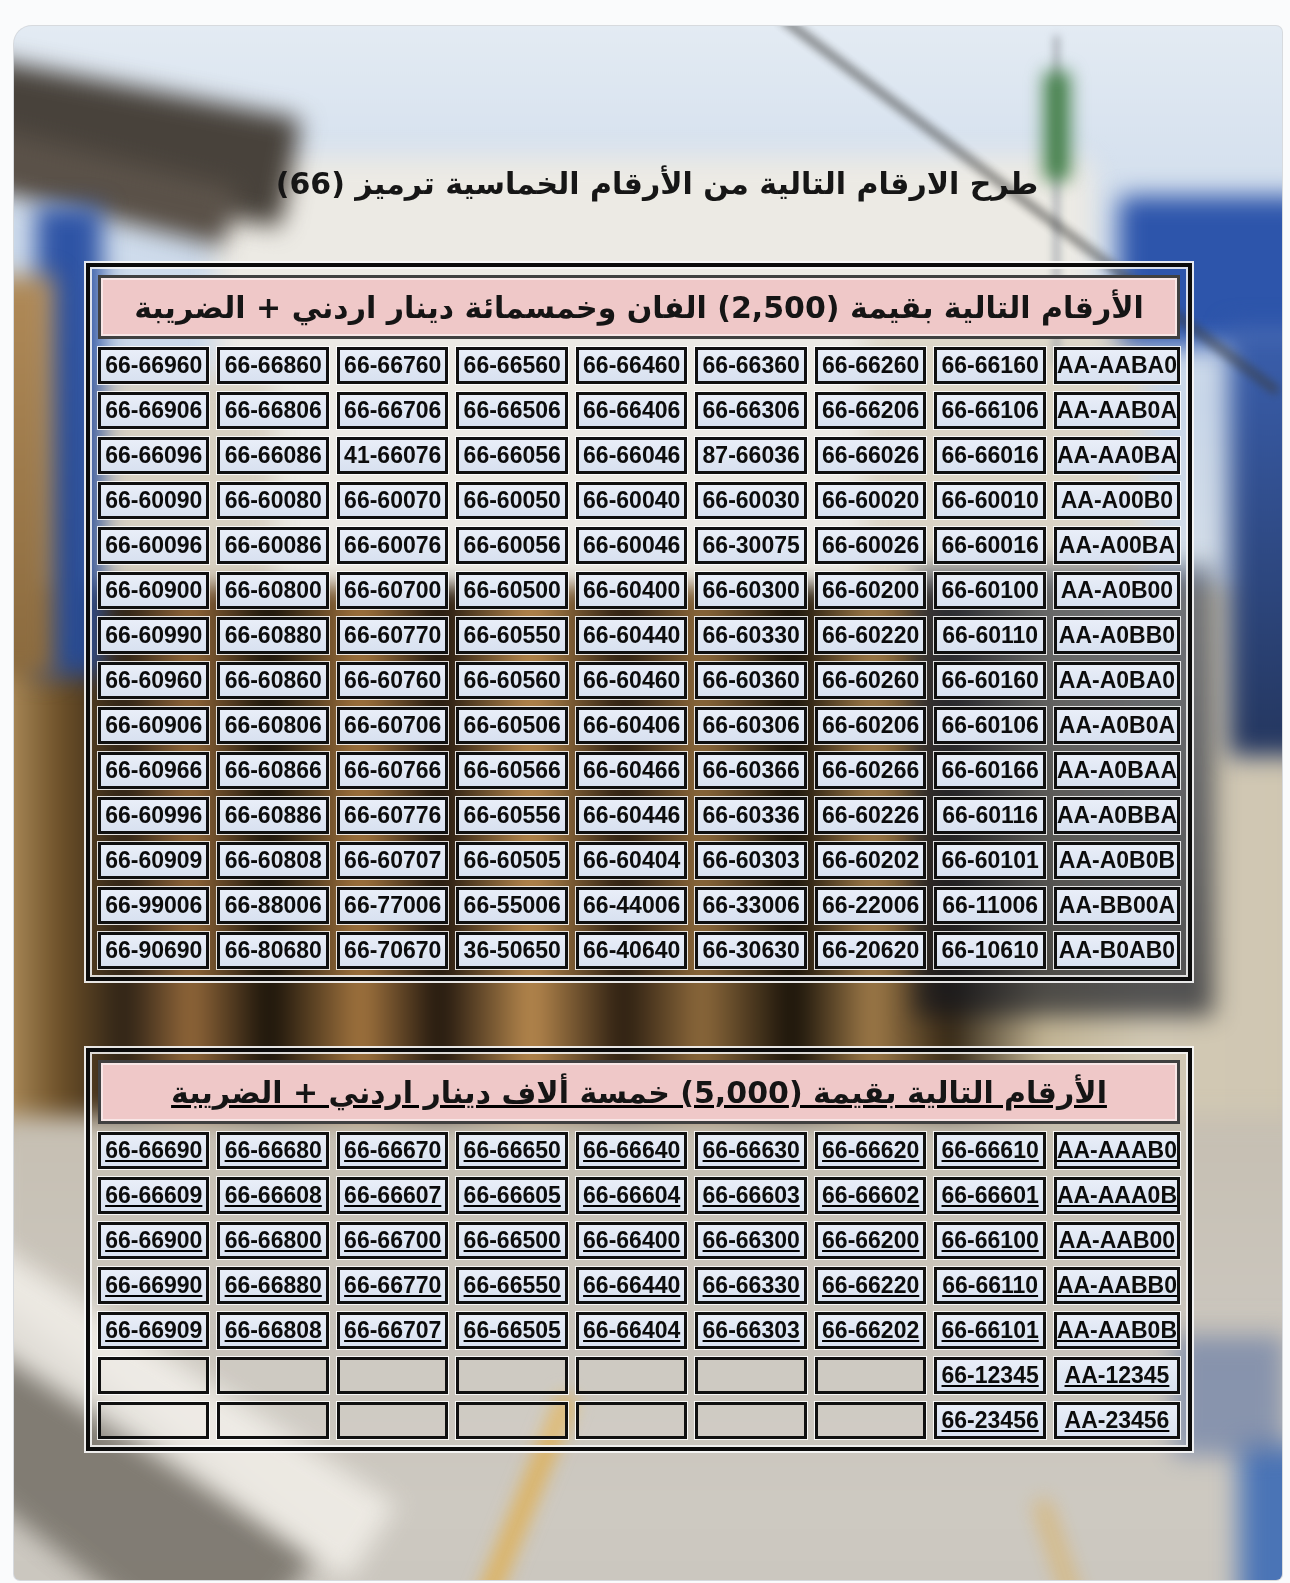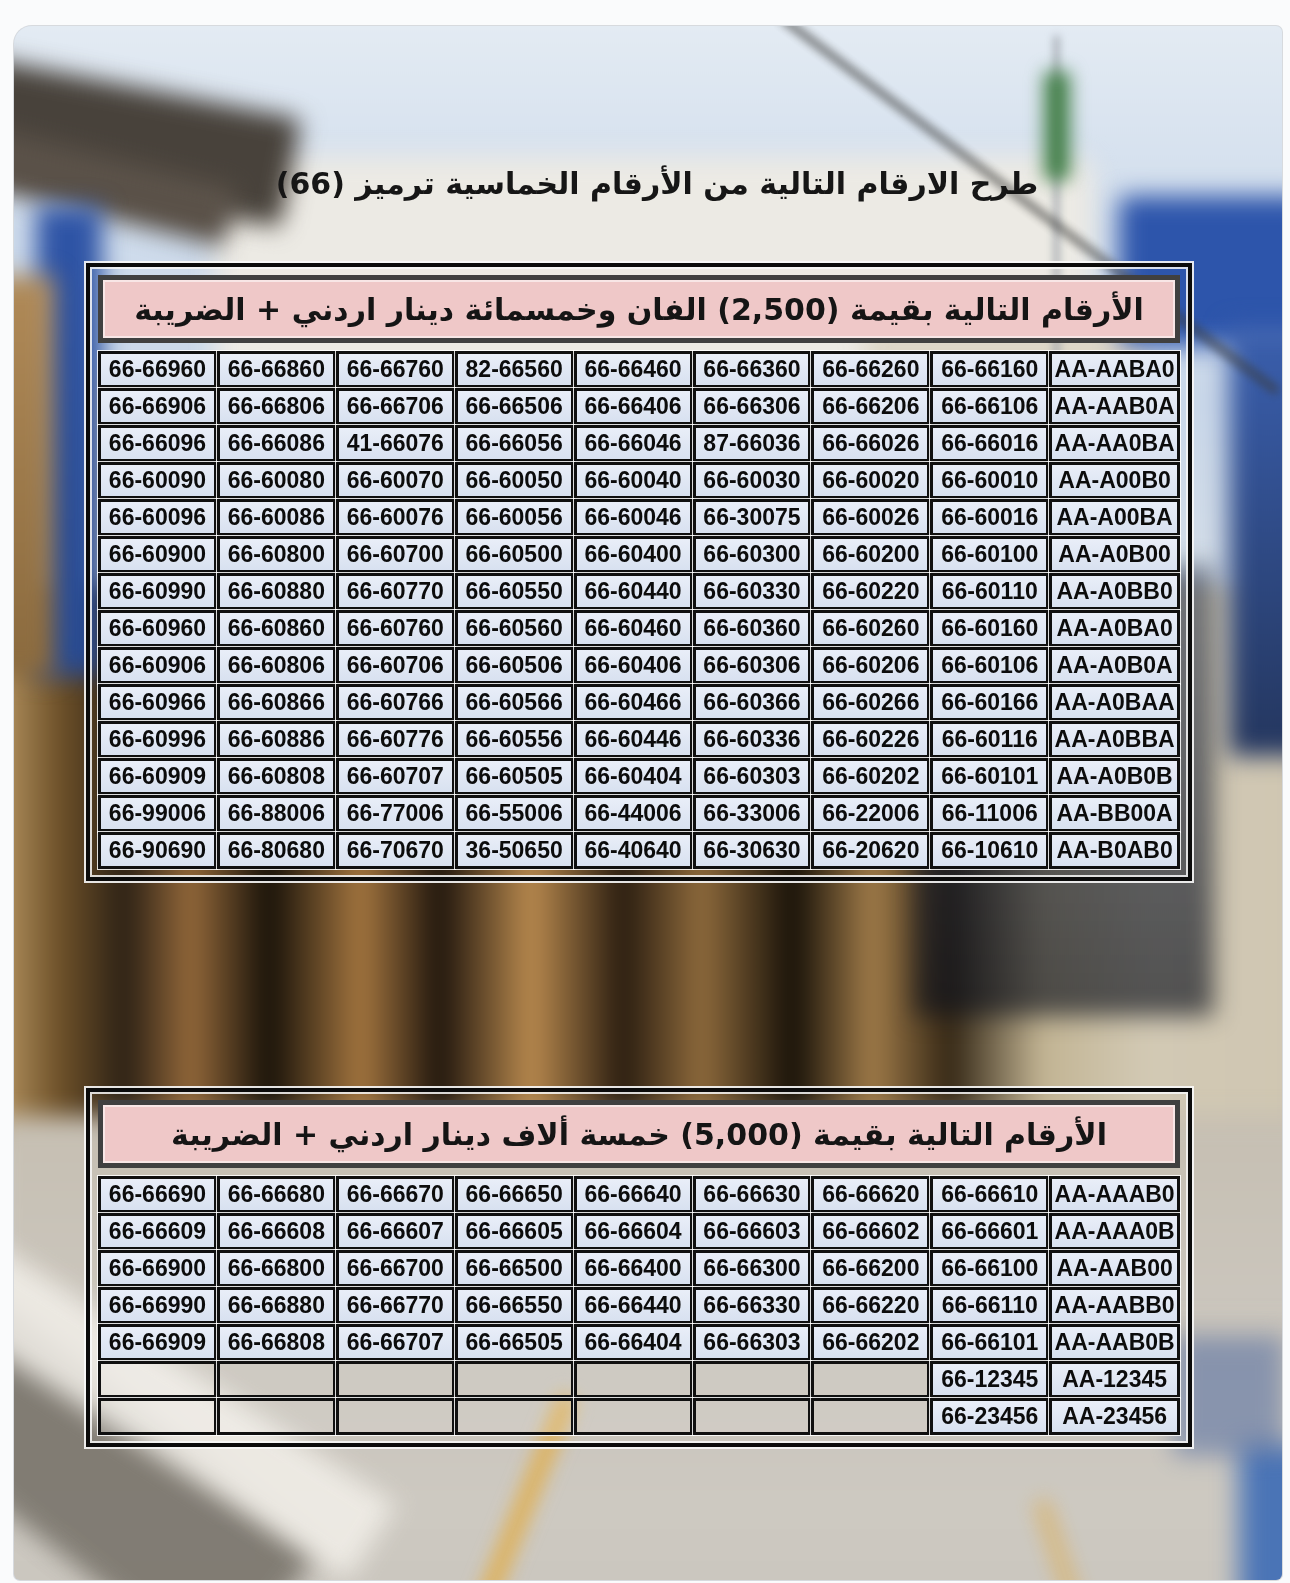--- a/index.html
+++ b/index.html
@@ -50,30 +50,30 @@
     position:absolute;top:166px;left:12px;width:100%;text-align:center;
     font-size:30px;font-weight:700;color:#161616;direction:rtl;
   }
   .ptable{
     position:absolute;left:86px;width:1106px;
     border:4px solid #0b0b0b;background:transparent;
     box-shadow:0 0 0 2px rgba(248,248,248,.9), inset 0 0 0 2px rgba(248,248,248,.85);
     padding:8px;box-sizing:border-box;
   }
   .t2500{top:263px;}
-  .t5000{top:1088px;}
+  .t5000{top:1048px;text-decoration:underline;}
   .thead{
     height:58px;display:flex;align-items:center;justify-content:center;
-    background:#efc8c8;border:5px solid #404040;
+    background:#efc8c8;border:3px solid #404040;
     box-shadow:inset 0 0 0 2px rgba(255,255,255,.55);
     font-size:30px;font-weight:700;color:#151515;direction:rtl;
     margin-bottom:8px;
   }
   .grid{
-    display:grid;grid-template-columns:repeat(8,1fr) 1.1fr;
+    display:grid;grid-template-columns:repeat(8,1fr) 1.1fr;gap:8px;
   }
   .plate{
     height:31px;display:flex;align-items:center;justify-content:center;
     background:linear-gradient(180deg,#e9eef8 0%,#d8e1f0 100%);
     border:3px solid #101010;
     box-shadow:0 0 0 1px rgba(255,255,255,.85);
     font-family:"Liberation Sans",sans-serif;
     font-size:23px;font-weight:700;color:#0c0c0c;white-space:nowrap;
   }
   .plate.empty{background:rgba(255,255,255,.10);}
@@ -111,21 +111,21 @@
 
   <div class="content">
     <div class="doc-title" dir="rtl">طرح الارقام التالية من الأرقام الخماسية ترميز (66)</div>
 
     <section class="ptable t2500">
       <div class="thead" dir="rtl">الأرقام التالية بقيمة (2,500) الفان وخمسمائة دينار اردني + الضريبة</div>
       <div class="grid">
           <div class="plate">66-66960</div>
           <div class="plate">66-66860</div>
           <div class="plate">66-66760</div>
-          <div class="plate">82-66560</div>
+          <div class="plate">66-66560</div>
           <div class="plate">66-66460</div>
           <div class="plate">66-66360</div>
           <div class="plate">66-66260</div>
           <div class="plate">66-66160</div>
           <div class="plate">AA-AABA0</div>
           <div class="plate">66-66906</div>
           <div class="plate">66-66806</div>
           <div class="plate">66-66706</div>
           <div class="plate">66-66506</div>
           <div class="plate">66-66406</div>

